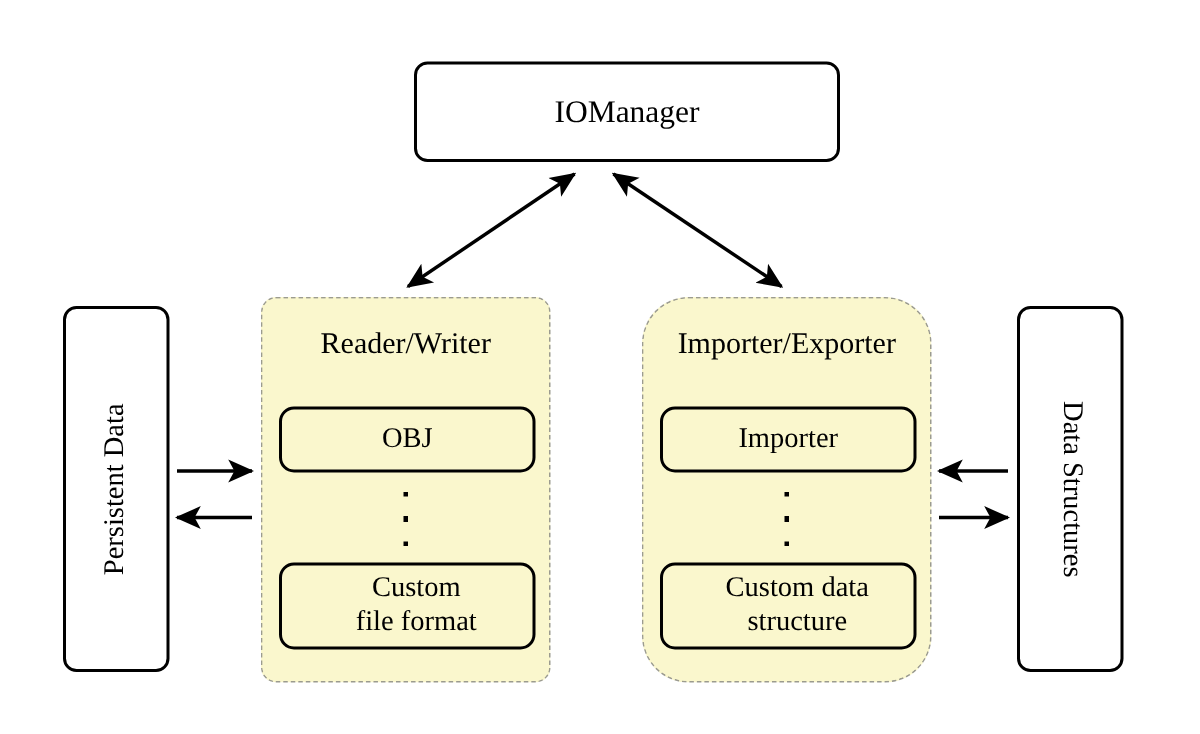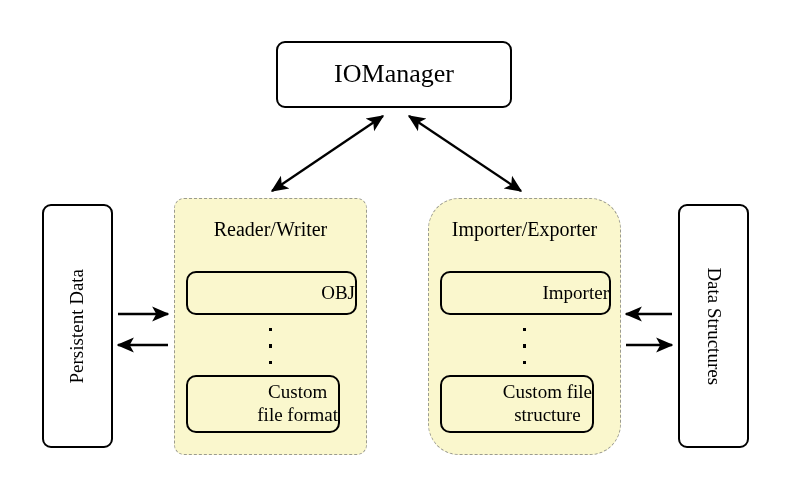--- a/index.html
+++ b/index.html
@@ -44,23 +44,23 @@
   }
   .node-label {
     display: block;
     white-space: pre-line;
   }
 
   
   #io-manager {
     left: 276px;
     top: 41px;
-    width: 236px;
+    width: 284px;
     height: 67px;
-    font-size: 26px;
+    font-size: 21px;
   }
 
   
   .side-node {
     width: 71px;
     height: 244px;
     font-size: 19px;
   }
   #persistent-data {
     left: 42px;
@@ -112,35 +112,35 @@
 
   
   .inner-node {
     position: absolute;
     box-sizing: border-box;
     background: #faf7cd;
     border: 2.6px solid #000000;
     border-radius: 10px;
     display: flex;
     align-items: center;
-    justify-content: flex-end;
+    justify-content: center;
     text-align: center;
     font-size: 19px;
     line-height: 1.2;
   }
   .inner-top {
     left: 11px;
     top: 72px;
     width: 171px;
     height: 44px;
   }
   .inner-bottom {
     left: 11px;
     top: 176px;
-    width: 154px;
+    width: 171px;
     height: 58px;
     padding-left: 12px;
   }
 
   
   .vdots {
     position: absolute;
     left: 0;
     right: 0;
     top: 126px;
@@ -222,18 +222,18 @@
       <span class="node-label">Importer</span>
     </div>
 
     <div class="vdots">
       <i></i>
         <i></i>
         <i></i>
     </div>
 
     <div class="inner-node inner-bottom">
-      <span class="node-label">Custom file
+      <span class="node-label">Custom data
 structure</span>
     </div>
   </div>
 
 </div>
 
 </body></html>

